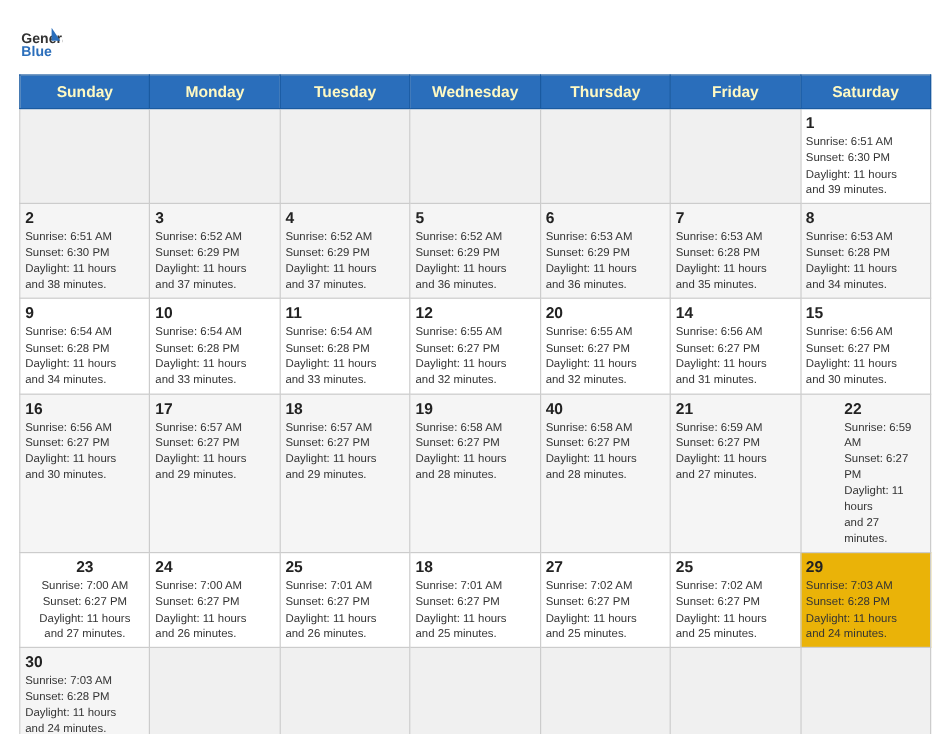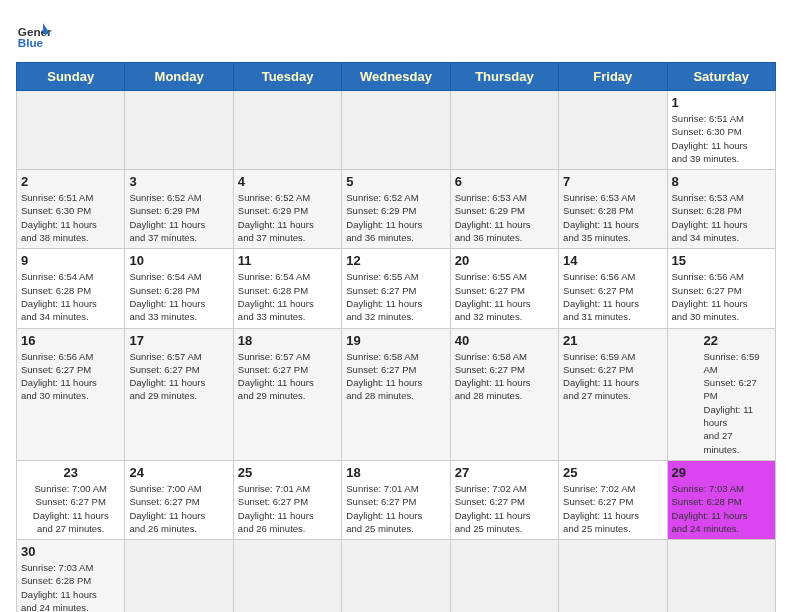--- a/index.html
+++ b/index.html
@@ -311,21 +311,21 @@
 Daylight: 11 hours
 and 25 minutes.</div>
         </td>
         <td style="background: rgb(255, 255, 255);">
           <div class="day-num">25</div>
           <div class="day-info" style="white-space: pre-line;">Sunrise: 7:02 AM
 Sunset: 6:27 PM
 Daylight: 11 hours
 and 25 minutes.</div>
         </td>
-        <td style="background: #d946ef;">
+        <td style="background: #eab308;">
           <div class="day-num">29</div>
           <div class="day-info" style="white-space: pre-line;">Sunrise: 7:03 AM
 Sunset: 6:28 PM
 Daylight: 11 hours
 and 24 minutes.</div>
         </td>
       </tr>
       <tr>
         <td style="background: rgb(245, 245, 245);">
           <div class="day-num">30</div>

